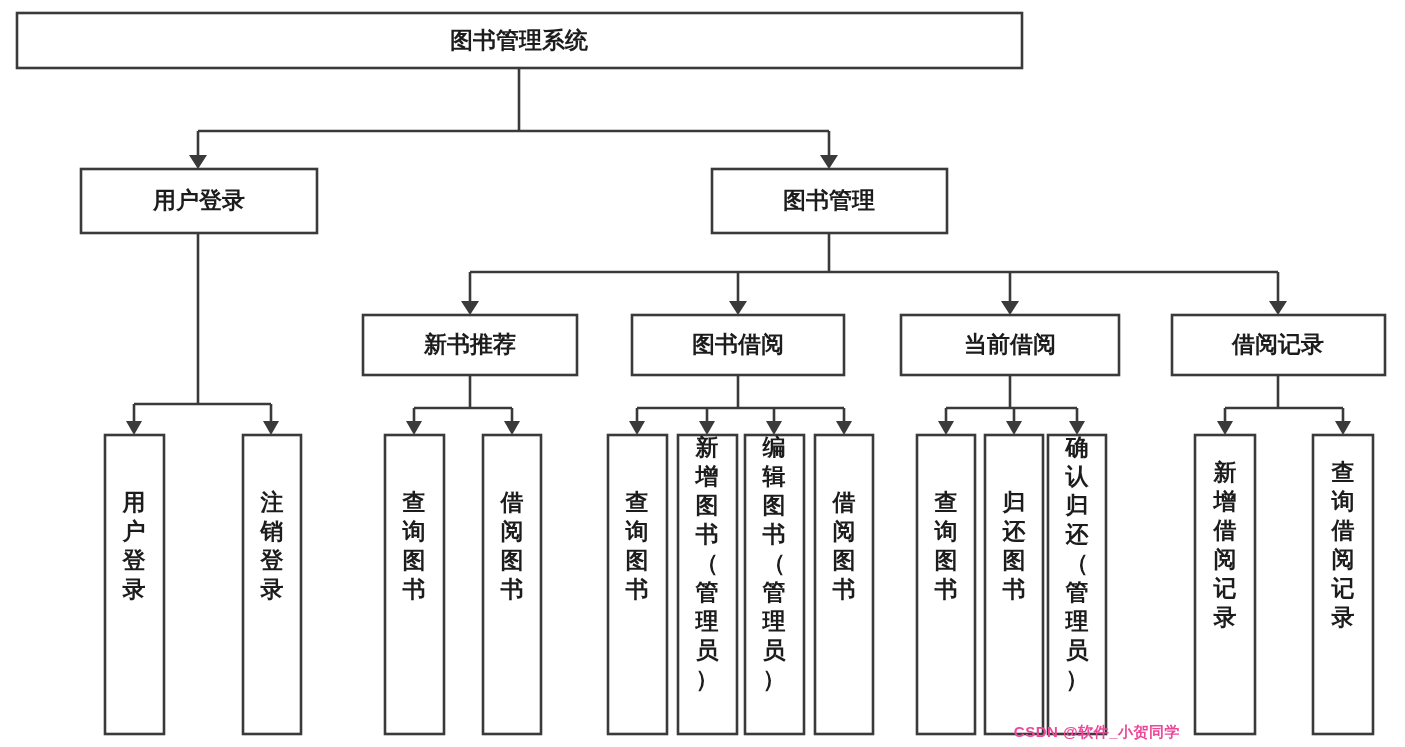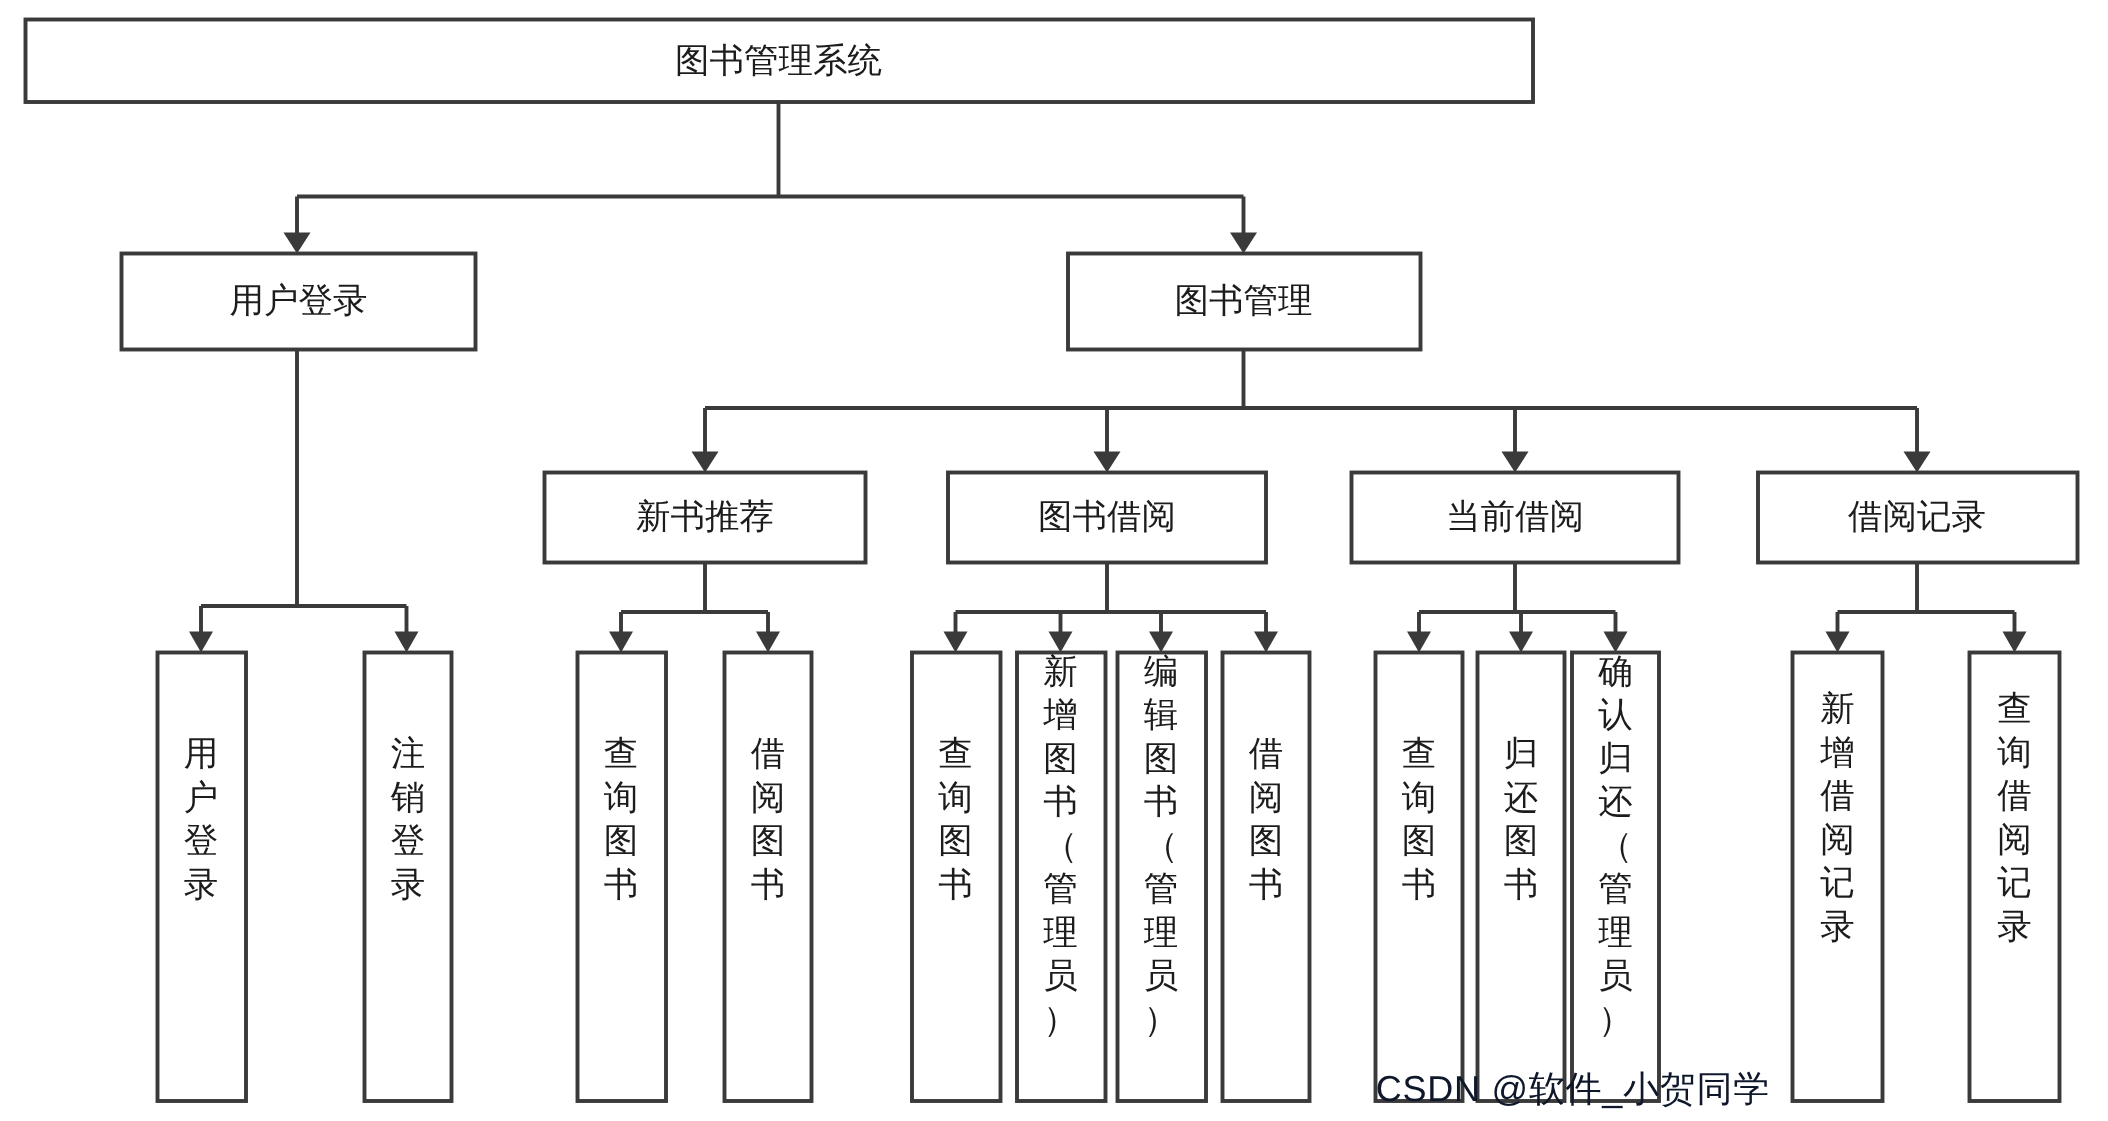--- a/index.html
+++ b/index.html
@@ -11,20 +11,21 @@
     width: 1405px;
     height: 747px;
     overflow: hidden;
     font-family: "Liberation Sans", "DejaVu Sans", sans-serif;
   }
   #diagram-root {
     position: relative;
     width: 1190px;
     height: 747px;
     background: #ffffff;
+    font-weight: bold;
   }
   svg.diagram-canvas {
     position: absolute;
     left: 0;
     top: 0;
     width: 1405px;
     height: 747px;
     display: block;
   }
   .node-box {
@@ -53,22 +54,22 @@
     font-family: "Liberation Sans", "DejaVu Sans", sans-serif;
     font-size: 23px;
     fill: #1c1c1c;
     text-anchor: middle;
   }
   .watermark-text {
     position: absolute;
     right: 10px;
     bottom: 5px;
     font-family: "Liberation Sans", "DejaVu Sans", sans-serif;
-    font-size: 24px;
-    color: #0f172a;
+    font-size: 15px;
+    color: #ec4899;
     white-space: nowrap;
     letter-spacing: 0.5px;
     pointer-events: none;
   }
 </style>
 </head>
 <body>
 
 <div id="diagram-root">
 

